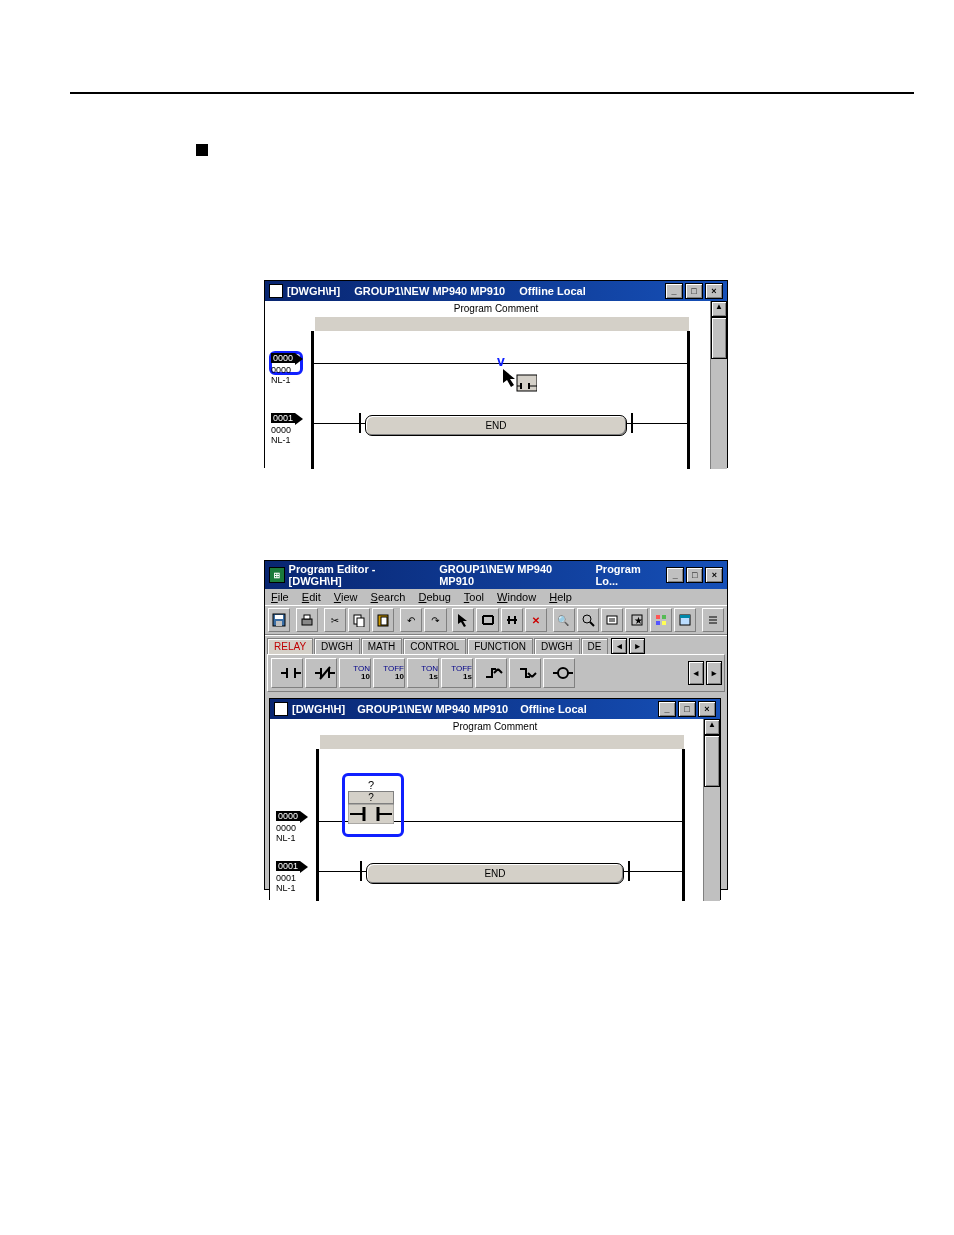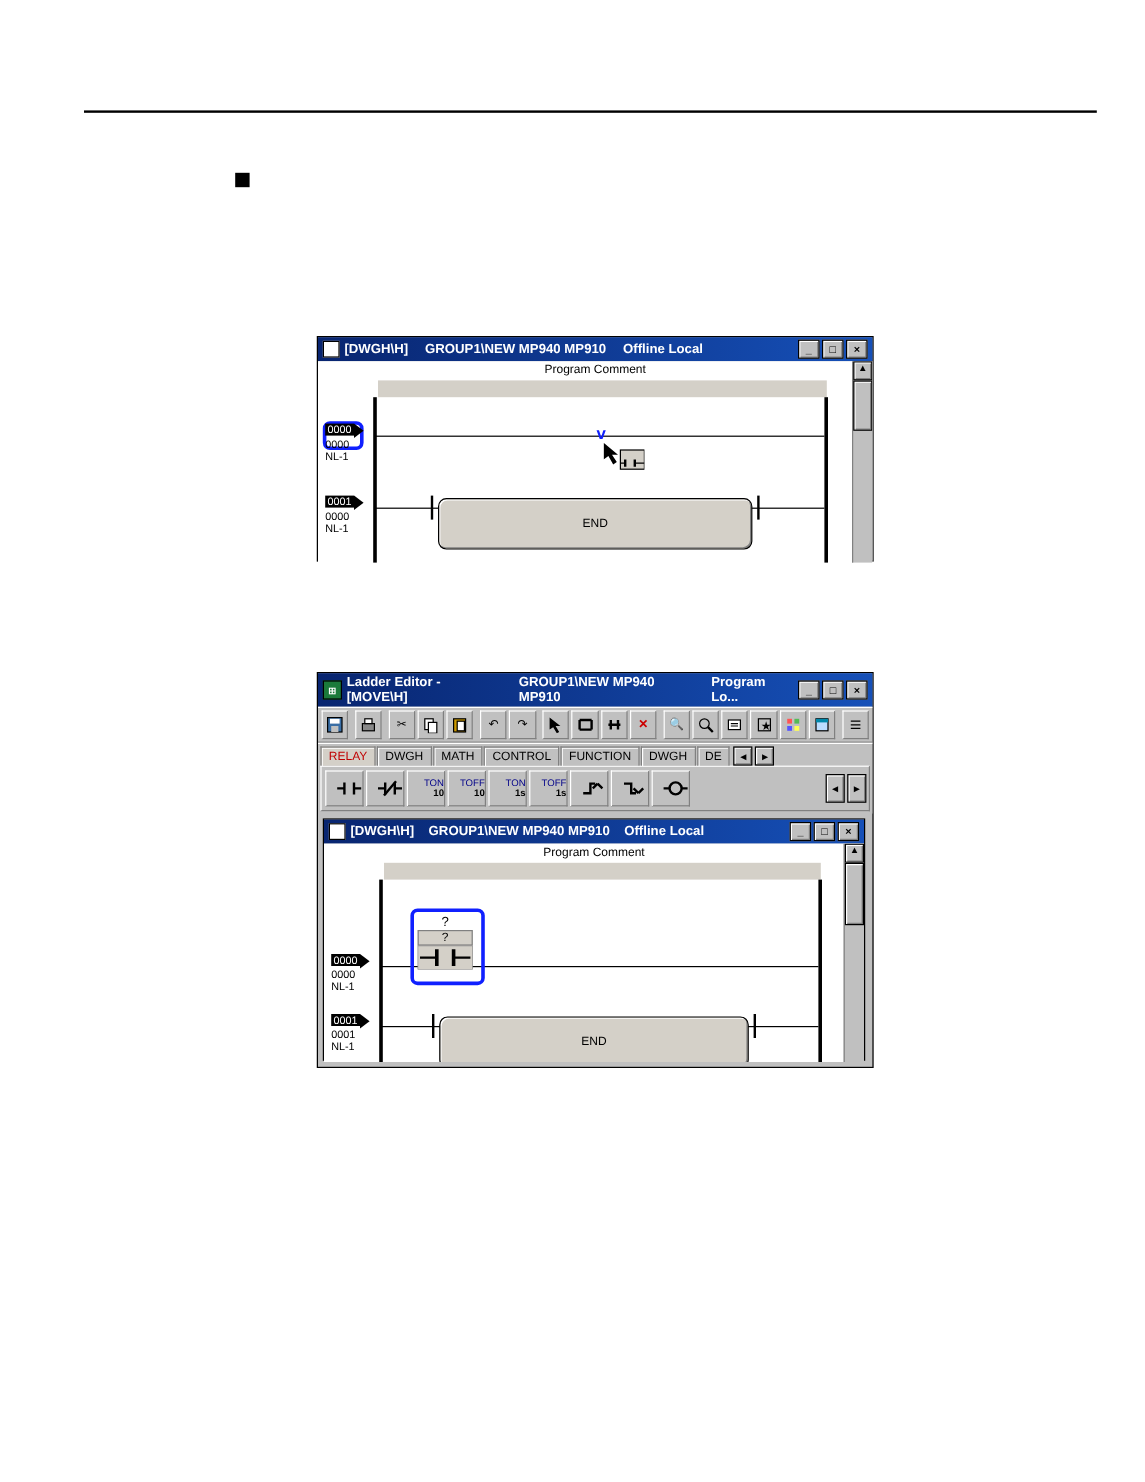--- a/index.html
+++ b/index.html
@@ -24,21 +24,21 @@
   .pal2{display:flex;align-items:center;padding:2px;background:#c0c0c0;border:1px solid #808080;border-top-color:#fff;border-left-color:#fff}
   .pbtn{width:30px;height:28px;border:1px solid #808080;border-top-color:#fff;border-left-color:#fff;margin:1px;display:flex;flex-direction:column;align-items:flex-end;justify-content:center;background:#c0c0c0;font-size:8px;line-height:1}
   
   .doc{background:#fff;position:relative;overflow:hidden}
   .railL{position:absolute;top:0;bottom:0;width:3px;background:#000}
   .railR{position:absolute;top:0;bottom:0;width:3px;background:#000}
   .rungline{position:absolute;height:2px;background:#000}
   .rungtag{position:absolute;font-size:9px;font-family:Liberation Sans, sans-serif;text-align:left}
   .rungtag .top{background:#000;color:#fff;padding:0 2px;display:inline-block}
   .arrow{display:inline-block;width:0;height:0;border-top:6px solid transparent;border-bottom:6px solid transparent;border-left:8px solid #000;vertical-align:middle}
-  .endbox{position:absolute;background:#d4d0c8;border:1px solid #000;border-radius:7px;box-shadow:inset 1px 1px 0 #fff,inset -1px -1px 0 #808080;text-align:center;font-size:10px;padding:15px 0}
+  .endbox{position:absolute;background:#d4d0c8;border:1px solid #000;border-radius:7px;box-shadow:inset 1px 1px 0 #fff,inset -1px -1px 0 #808080;text-align:center;font-size:10px;padding:4px 0}
   .commentbar{position:absolute;background:#d4d0c8;height:14px}
   .commentlabel{position:absolute;font-size:10px;text-align:center;width:100%}
   .scroll{position:absolute;right:0;top:0;bottom:0;width:16px;background:#c0c0c0;border-left:1px solid #808080}
   .scrollb{position:absolute;left:0;width:14px;height:14px;background:#c0c0c0;border:1px solid #000;box-shadow:inset 1px 1px 0 #fff,inset -1px -1px 0 #808080;font-size:8px;text-align:center}
   .sel{position:absolute;border:3px solid #1020ff;border-radius:6px}
   .cursor{position:absolute;font-size:16px;font-family:Arial}
   
   svg{display:block}
 </style>
 </head>
@@ -101,31 +101,41 @@
       <div class="scrollb" style="top:0">▲</div>
       <div style="position:absolute;left:0;top:16px;width:14px;height:40px;background:#c0c0c0;border:1px solid #000;box-shadow:inset 1px 1px 0 #fff,inset -1px -1px 0 #808080"></div>
     </div>
   </div>
 </div>
 
 <div class="win" style="left:264px;top:560px;width:462px;height:328px">
 
   <div class="title2">
     <span style="width:14px;height:14px;background:#1b7a3a;border:1px solid #000;margin-right:4px;display:inline-flex;align-items:center;justify-content:center;color:#fff;font-size:8px">⊞</span>
-    <span>Ladder Editor - [MOVE\H]</span>
+    <span>Program Editor - [DWGH\H]</span>
     <span style="width:12px"></span>
     <span>GROUP1\NEW  MP940  MP910</span>
     <span style="width:10px"></span>
     <span>Program  Lo...</span>
     <span class="spacer"></span>
     <span class="sysbtn">_</span>
     <span class="sysbtn">□</span>
     <span class="sysbtn">×</span>
   </div>
 
+  <div class="menubar">
+    <span><u>F</u>ile</span>
+    <span><u>E</u>dit</span>
+    <span><u>V</u>iew</span>
+    <span><u>S</u>earch</span>
+    <span><u>D</u>ebug</span>
+    <span><u>T</u>ool</span>
+    <span><u>W</u>indow</span>
+    <span><u>H</u>elp</span>
+  </div>
 
   <div class="tb">
     <span class="tbtn">
         <svg width="14" height="14">
           <rect x="1" y="1" width="12" height="12" fill="#3a6ea5" stroke="#000"></rect>
           <rect x="3" y="2" width="8" height="4" fill="#fff"></rect>
           <rect x="4" y="8" width="6" height="5" fill="#c0c0c0"></rect>
         </svg>
       </span>
     <span class="tsep"></span>

